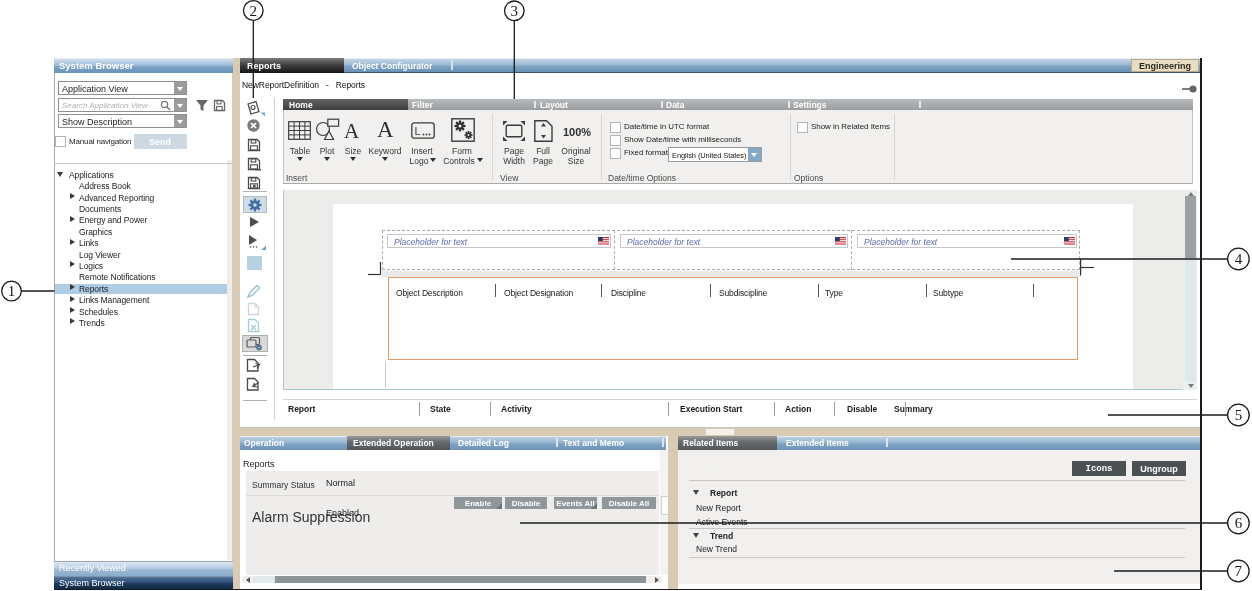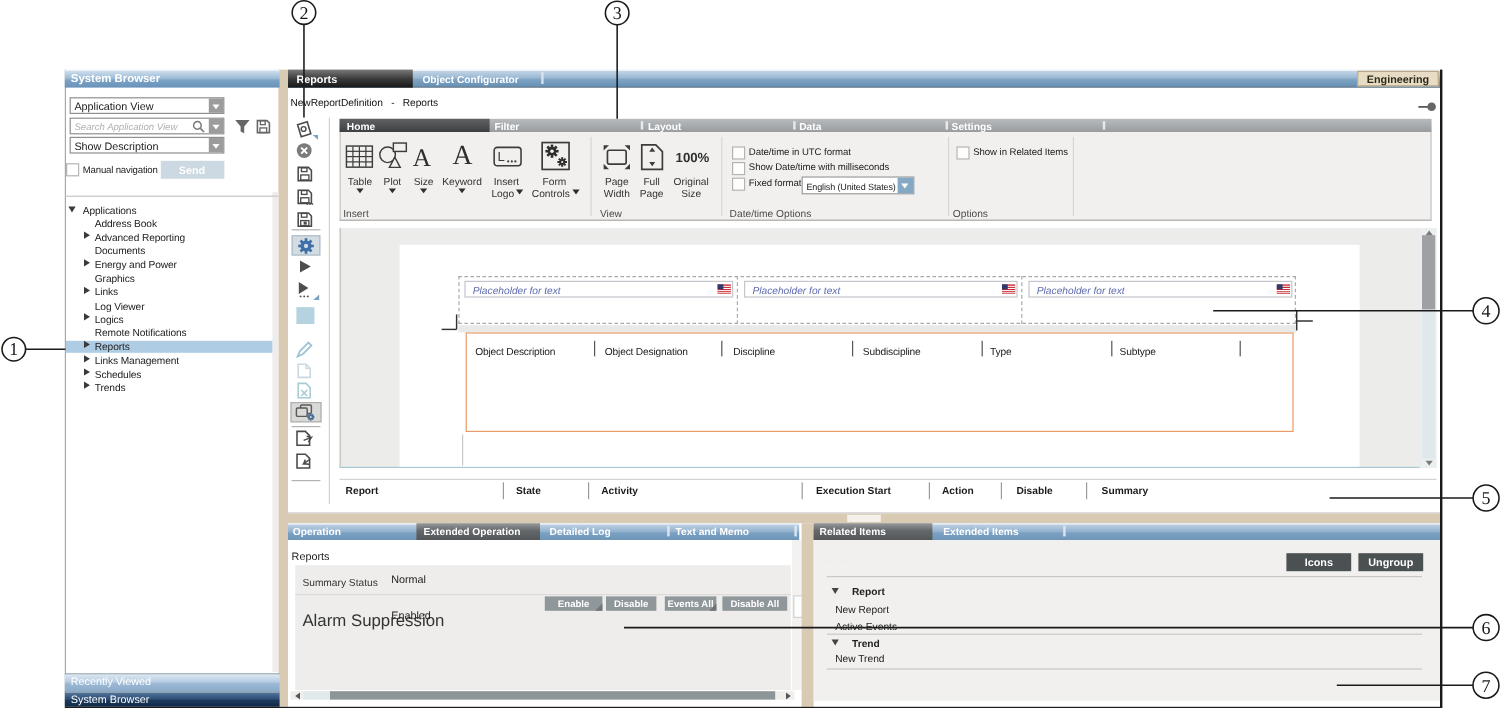--- a/index.html
+++ b/index.html
@@ -352,21 +352,21 @@
 <div class="abs" style="left:1184.5px;top:258px;width:11px;height:124px;background:#dfe9ec;"></div>
 <div class="abs" style="left:1187.5px;top:191.5px;width:0;height:0;border-left:3.2px solid transparent;border-right:3.2px solid transparent;border-bottom:4px solid #7a7a7a;"></div>
 <div class="abs" style="left:1187.5px;top:384px;width:0;height:0;border-left:3.2px solid transparent;border-right:3.2px solid transparent;border-top:4px solid #7a7a7a;"></div>
 <div class="abs" style="left:283px;top:398.5px;width:914px;height:28px;background:#fff;border-top:1px solid #d5d3d1;box-sizing:border-box;"></div>
 <div class="txt" style="left:288px;top:404px;font-size:8.5px;font-weight:bold;color:#1a1a1a;">Report</div>
 <div class="txt" style="left:430px;top:404px;font-size:8.5px;font-weight:bold;color:#1a1a1a;">State</div>
 <div class="txt" style="left:501px;top:404px;font-size:8.5px;font-weight:bold;color:#1a1a1a;">Activity</div>
 <div class="txt" style="left:680px;top:404px;font-size:8.5px;font-weight:bold;color:#1a1a1a;">Execution Start</div>
 <div class="txt" style="left:785px;top:404px;font-size:8.5px;font-weight:bold;color:#1a1a1a;">Action</div>
 <div class="txt" style="left:847px;top:404px;font-size:8.5px;font-weight:bold;color:#1a1a1a;">Disable</div>
-<div class="txt" style="left:918px;top:404px;font-size:8.5px;font-weight:bold;color:#1a1a1a;">Summary</div>
+<div class="txt" style="left:894px;top:404px;font-size:8.5px;font-weight:bold;color:#1a1a1a;">Summary</div>
 <div class="abs" style="left:419px;top:402px;width:1px;height:14px;background:#9a9a9a;"></div>
 <div class="abs" style="left:490px;top:402px;width:1px;height:14px;background:#9a9a9a;"></div>
 <div class="abs" style="left:668px;top:402px;width:1px;height:14px;background:#9a9a9a;"></div>
 <div class="abs" style="left:774px;top:402px;width:1px;height:14px;background:#9a9a9a;"></div>
 <div class="abs" style="left:834px;top:402px;width:1px;height:14px;background:#9a9a9a;"></div>
 <div class="abs" style="left:905px;top:402px;width:1px;height:14px;background:#9a9a9a;"></div>
 <div class="abs" style="left:240px;top:426.5px;width:961px;height:1.5px;background:#c8c6c4;"></div>
 <div class="abs" style="left:240px;top:428px;width:961px;height:7.5px;background:#d9cab4;"></div>
 
 <div class="abs" style="left:706px;top:428.5px;width:28px;height:6.5px;background:#f5f1ea;"></div>
@@ -404,21 +404,21 @@
 <div class="abs" style="left:659.5px;top:450px;width:8.5px;height:125px;background:#f3f2f0;"></div>
 <div class="abs" style="left:660.5px;top:496px;width:7px;height:17px;background:#fdfdfd;border:0.5px solid #d0d0d0;"></div>
 <div class="abs" style="left:668px;top:435.5px;width:10px;height:153px;background:#d9cab4;"></div>
 <div class="abs" style="left:678px;top:435.5px;width:522px;height:148px;background:#f1f0ee;"></div>
 <div class="abs" style="left:678px;top:435.5px;width:522px;height:14px;background:linear-gradient(#bdd0e2,#93b3cf 45%,#7ba1c2 55%,#6e96ba);border-top:1px solid #e4ecf3;box-sizing:border-box;"></div>
 <div class="abs" style="left:678px;top:435.5px;width:99px;height:14px;background:linear-gradient(#97999a,#64686a 45%,#53575a);"></div>
 <div class="txt" style="left:683px;top:438px;font-size:8.5px;font-weight:bold;color:#fff;">Related Items</div>
 <div class="txt" style="left:786px;top:438px;font-size:8.5px;font-weight:bold;color:#fff;">Extended Items</div>
 <div class="abs" style="left:886px;top:437.5px;width:1.5px;height:9.5px;background:#dde6ee;"></div>
 <div class="abs" style="left:1072px;top:461px;width:54px;height:14.5px;background:#4b5052;"></div>
-<div class="txt" style="left:1099px;top:464px;font-size:9px;font-weight:bold;color:#fff;transform:translateX(-50%);">Icons</div>
+<div class="txt" style="left:1099px;top:464px;font-size:9px;font-weight:bold;color:#fff;transform:translateX(-50%);font-family:Liberation Mono, monospace;">Icons</div>
 <div class="abs" style="left:1132px;top:461px;width:54px;height:14.5px;background:#4b5052;"></div>
 <div class="txt" style="left:1159px;top:464px;font-size:9px;font-weight:bold;color:#fff;transform:translateX(-50%);">Ungroup</div>
 <div class="txt" style="left:686px;top:461px;font-size:8px;color:#e3e2e0;">. . . . . . .</div>
 <div class="abs" style="left:689px;top:479.5px;width:496px;height:1px;background:#c9c7c5;"></div>
 <div class="abs" style="left:693px;top:489.5px;width:0;height:0;border-left:3.8px solid transparent;border-right:3.8px solid transparent;border-top:5px solid #444;"></div>
 <div class="txt" style="left:710px;top:487.5px;font-size:8.5px;font-weight:bold;color:#222;">Report</div>
 <div class="txt" style="left:696px;top:502.5px;font-size:8.5px;color:#222;">New Report</div>
 <div class="txt" style="left:696px;top:516.5px;font-size:8.5px;color:#222;">Active Events</div>
 <div class="abs" style="left:689px;top:527.5px;width:496px;height:1px;background:#c9c7c5;"></div>
 <div class="abs" style="left:693px;top:532.5px;width:0;height:0;border-left:3.8px solid transparent;border-right:3.8px solid transparent;border-top:5px solid #444;"></div>

